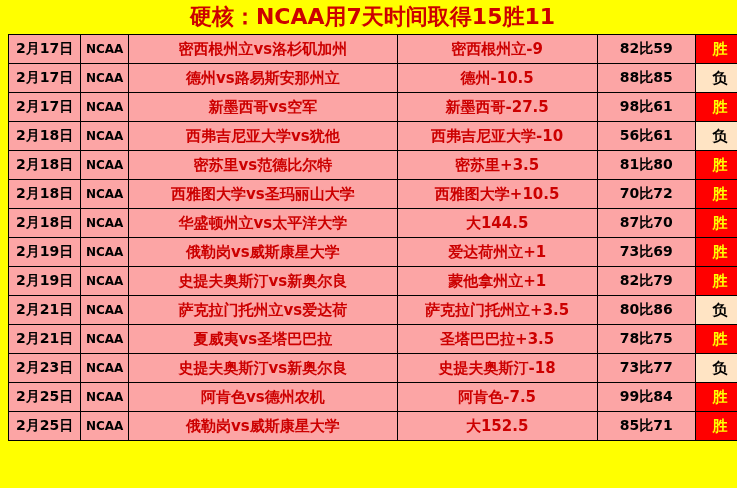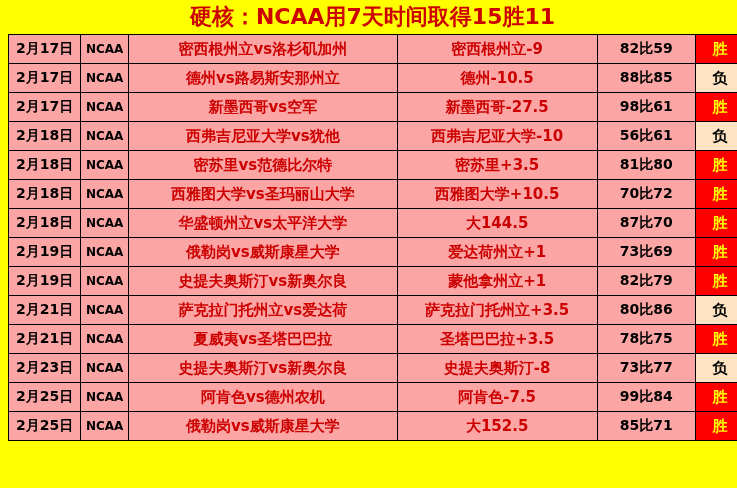--- a/index.html
+++ b/index.html
@@ -171,21 +171,21 @@
           <td class="league">NCAA</td>
           <td class="match">夏威夷vs圣塔巴巴拉</td>
           <td class="pick">圣塔巴巴拉+3.5</td>
           <td class="score">78比75</td>
           <td class="res win">胜</td>
         </tr>
         <tr>
           <td class="date">2月23日</td>
           <td class="league">NCAA</td>
           <td class="match">史提夫奥斯汀vs新奥尔良</td>
-          <td class="pick">史提夫奥斯汀-8</td>
+          <td class="pick">史提夫奥斯汀-18</td>
           <td class="score">73比77</td>
           <td class="res loss">负</td>
         </tr>
         <tr>
           <td class="date">2月25日</td>
           <td class="league">NCAA</td>
           <td class="match">阿肯色vs德州农机</td>
           <td class="pick">阿肯色-7.5</td>
           <td class="score">99比84</td>
           <td class="res win">胜</td>

